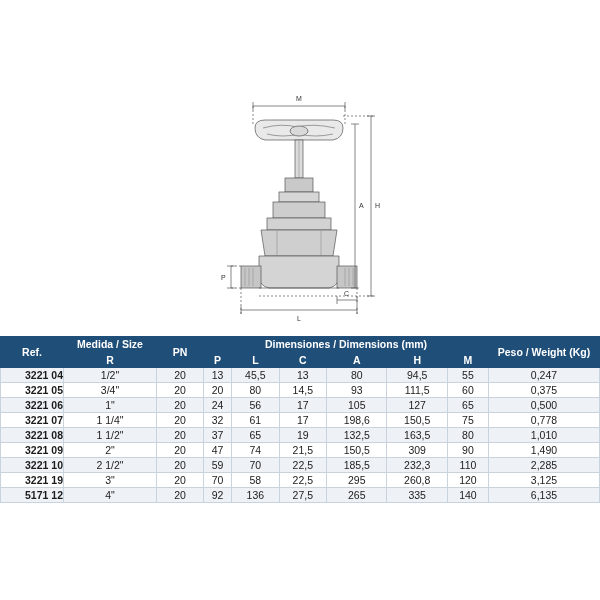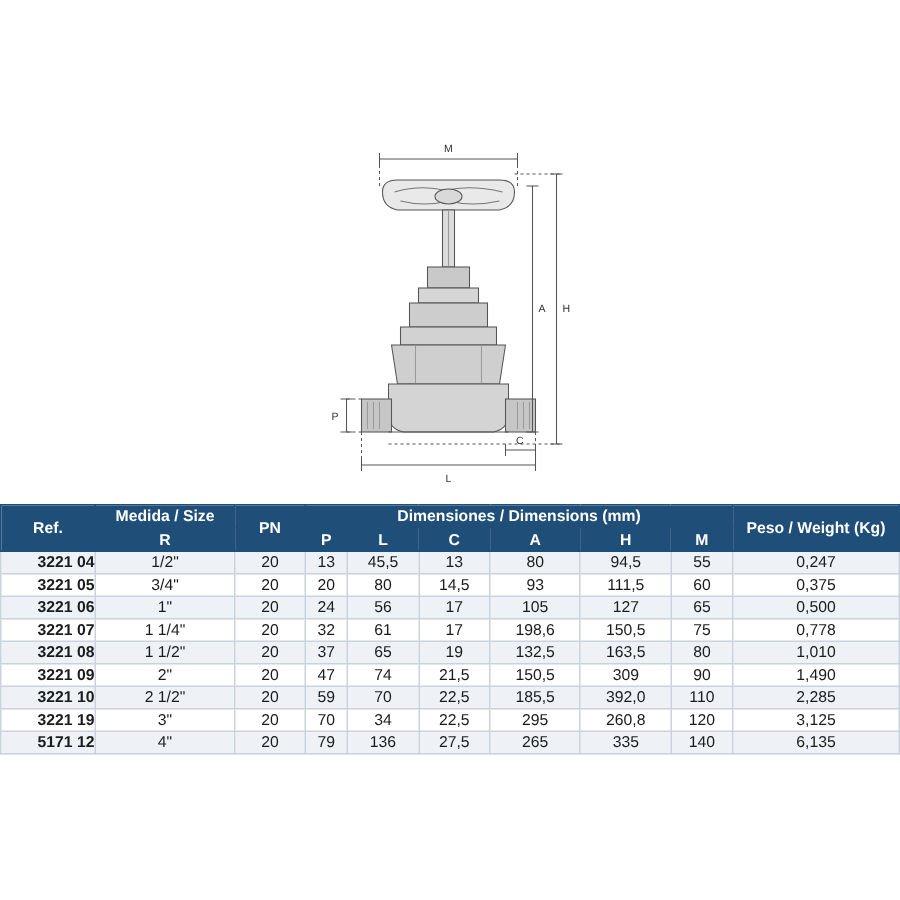--- a/index.html
+++ b/index.html
@@ -256,41 +256,41 @@
           <td>1,490</td>
         </tr>
         <tr>
           <td class="ref-cell">3221 10</td>
           <td>2 1/2"</td>
           <td>20</td>
           <td>59</td>
           <td>70</td>
           <td>22,5</td>
           <td>185,5</td>
-          <td>392,0</td>
+          <td>232,3</td>
           <td>110</td>
           <td>2,285</td>
         </tr>
         <tr>
           <td class="ref-cell">3221 19</td>
           <td>3"</td>
           <td>20</td>
           <td>70</td>
-          <td>34</td>
+          <td>58</td>
           <td>22,5</td>
           <td>295</td>
           <td>260,8</td>
           <td>120</td>
           <td>3,125</td>
         </tr>
         <tr>
           <td class="ref-cell">5171 12</td>
           <td>4"</td>
           <td>20</td>
-          <td>79</td>
+          <td>92</td>
           <td>136</td>
           <td>27,5</td>
           <td>265</td>
           <td>335</td>
           <td>140</td>
           <td>6,135</td>
         </tr>
       </tbody>
   </table>
 </div>

